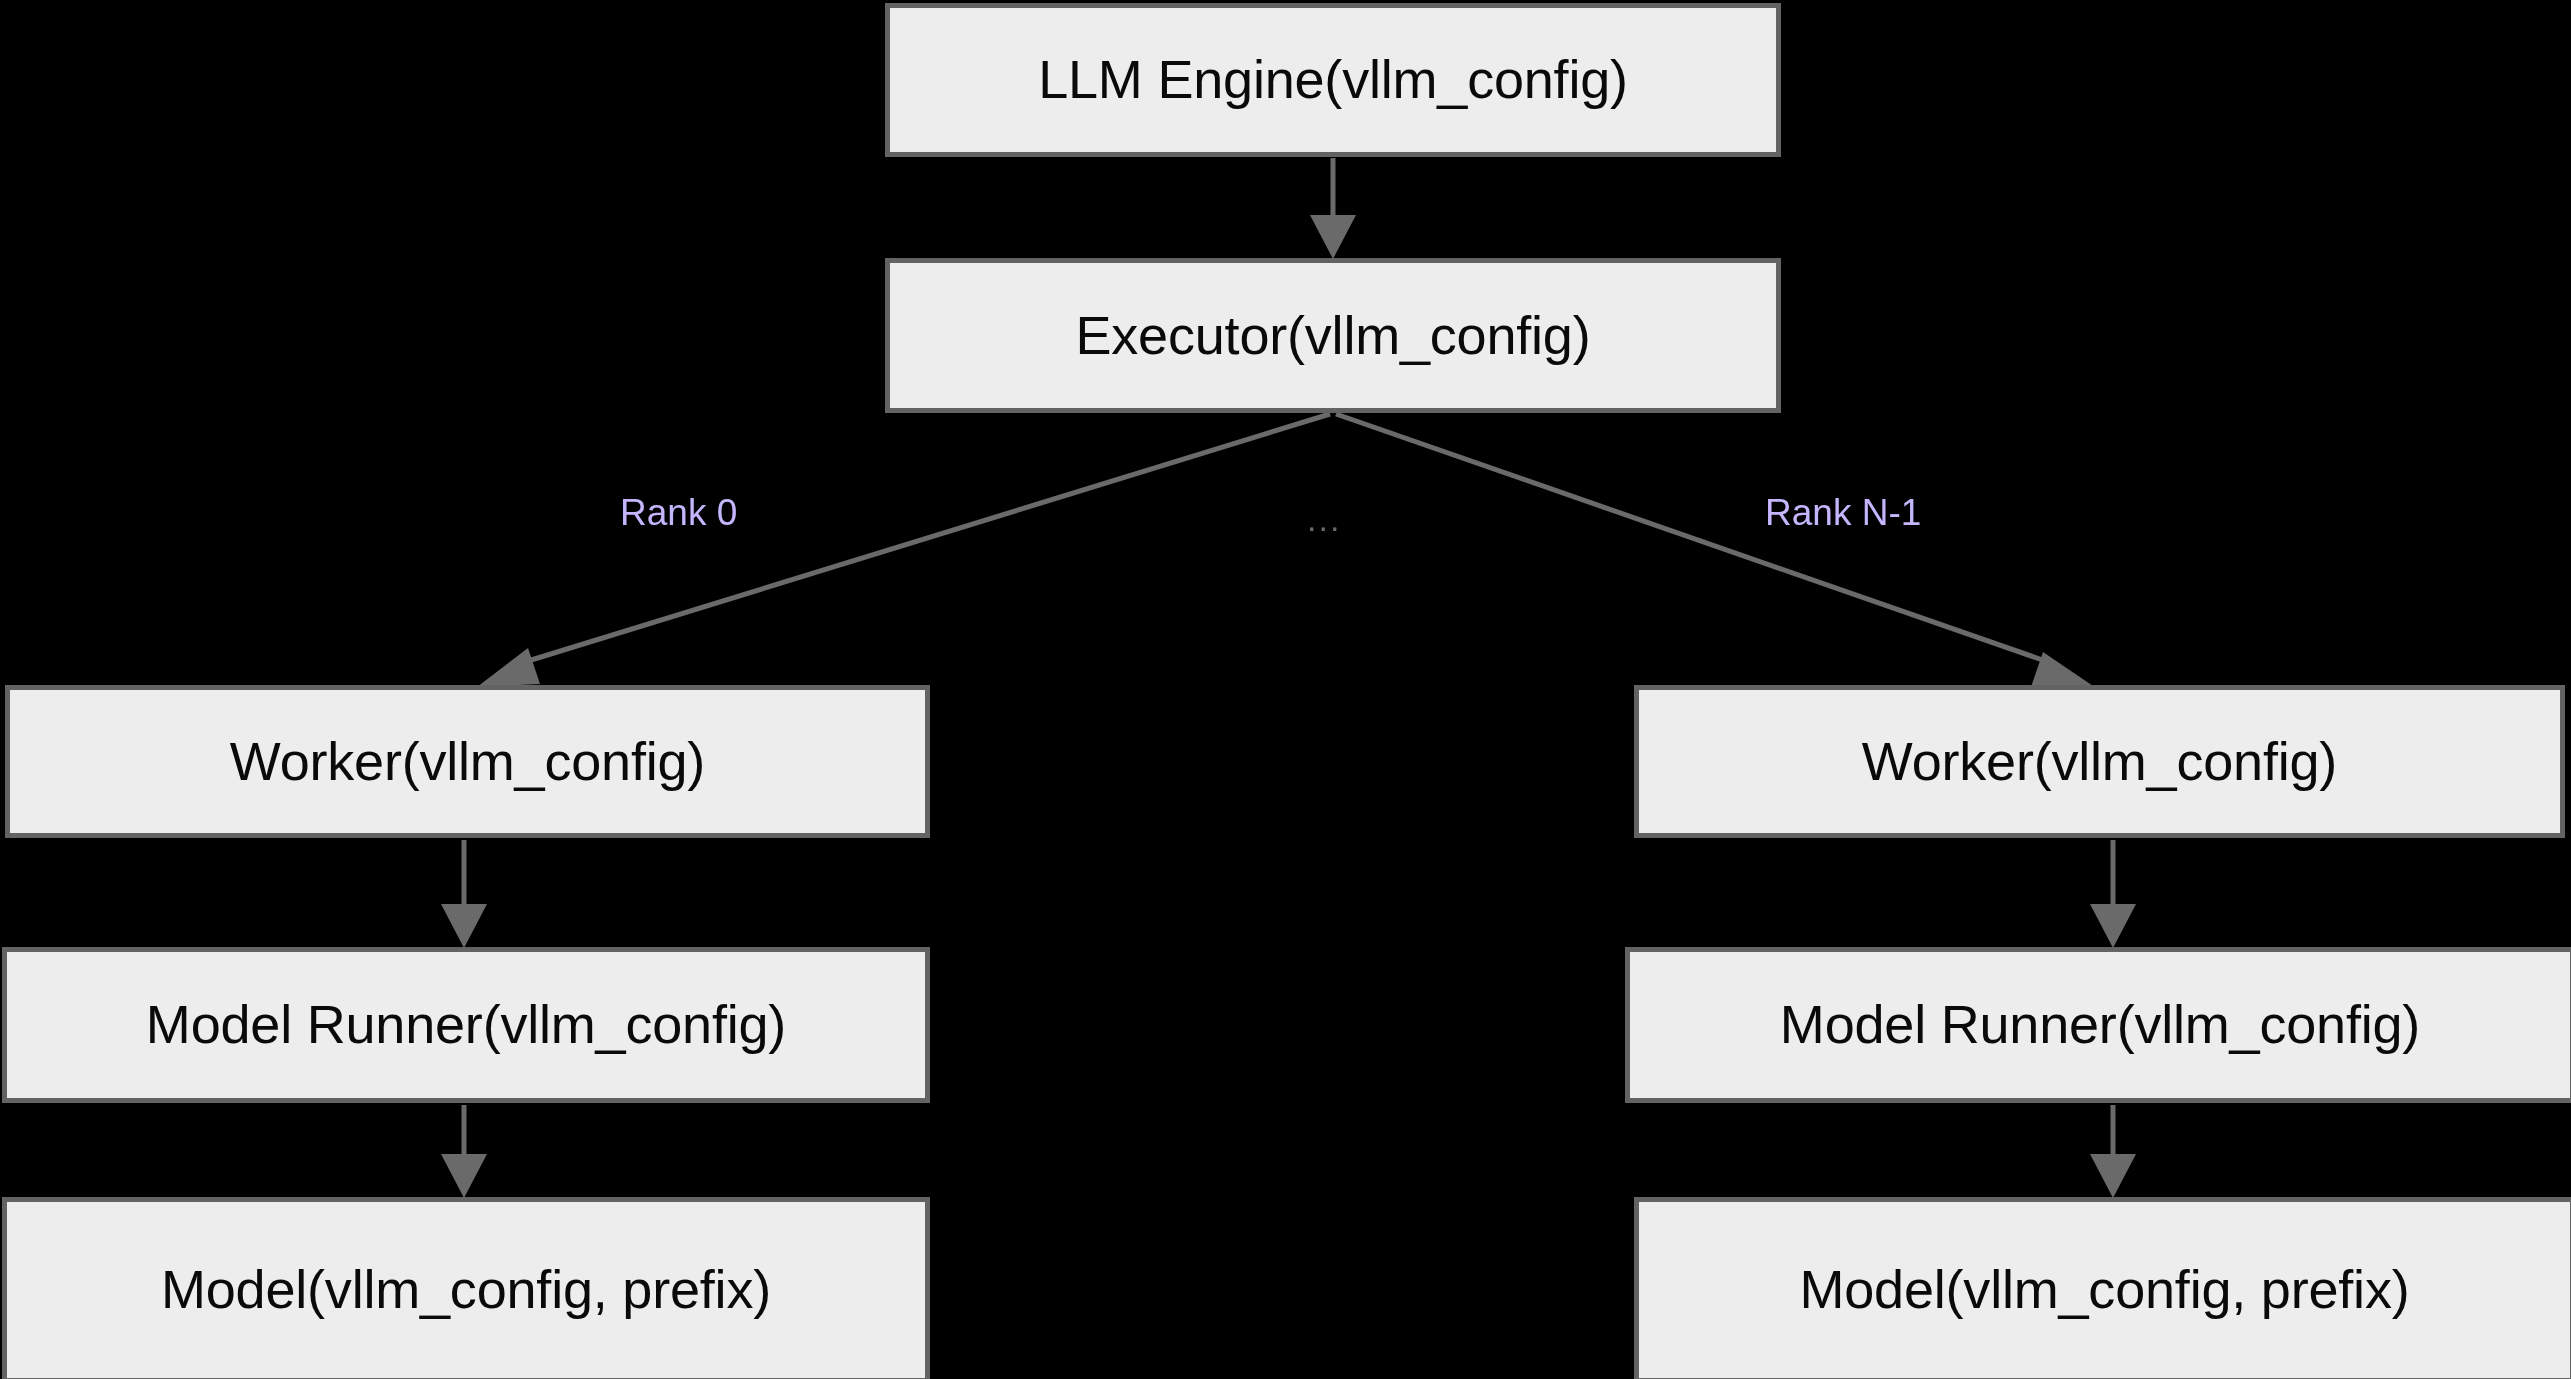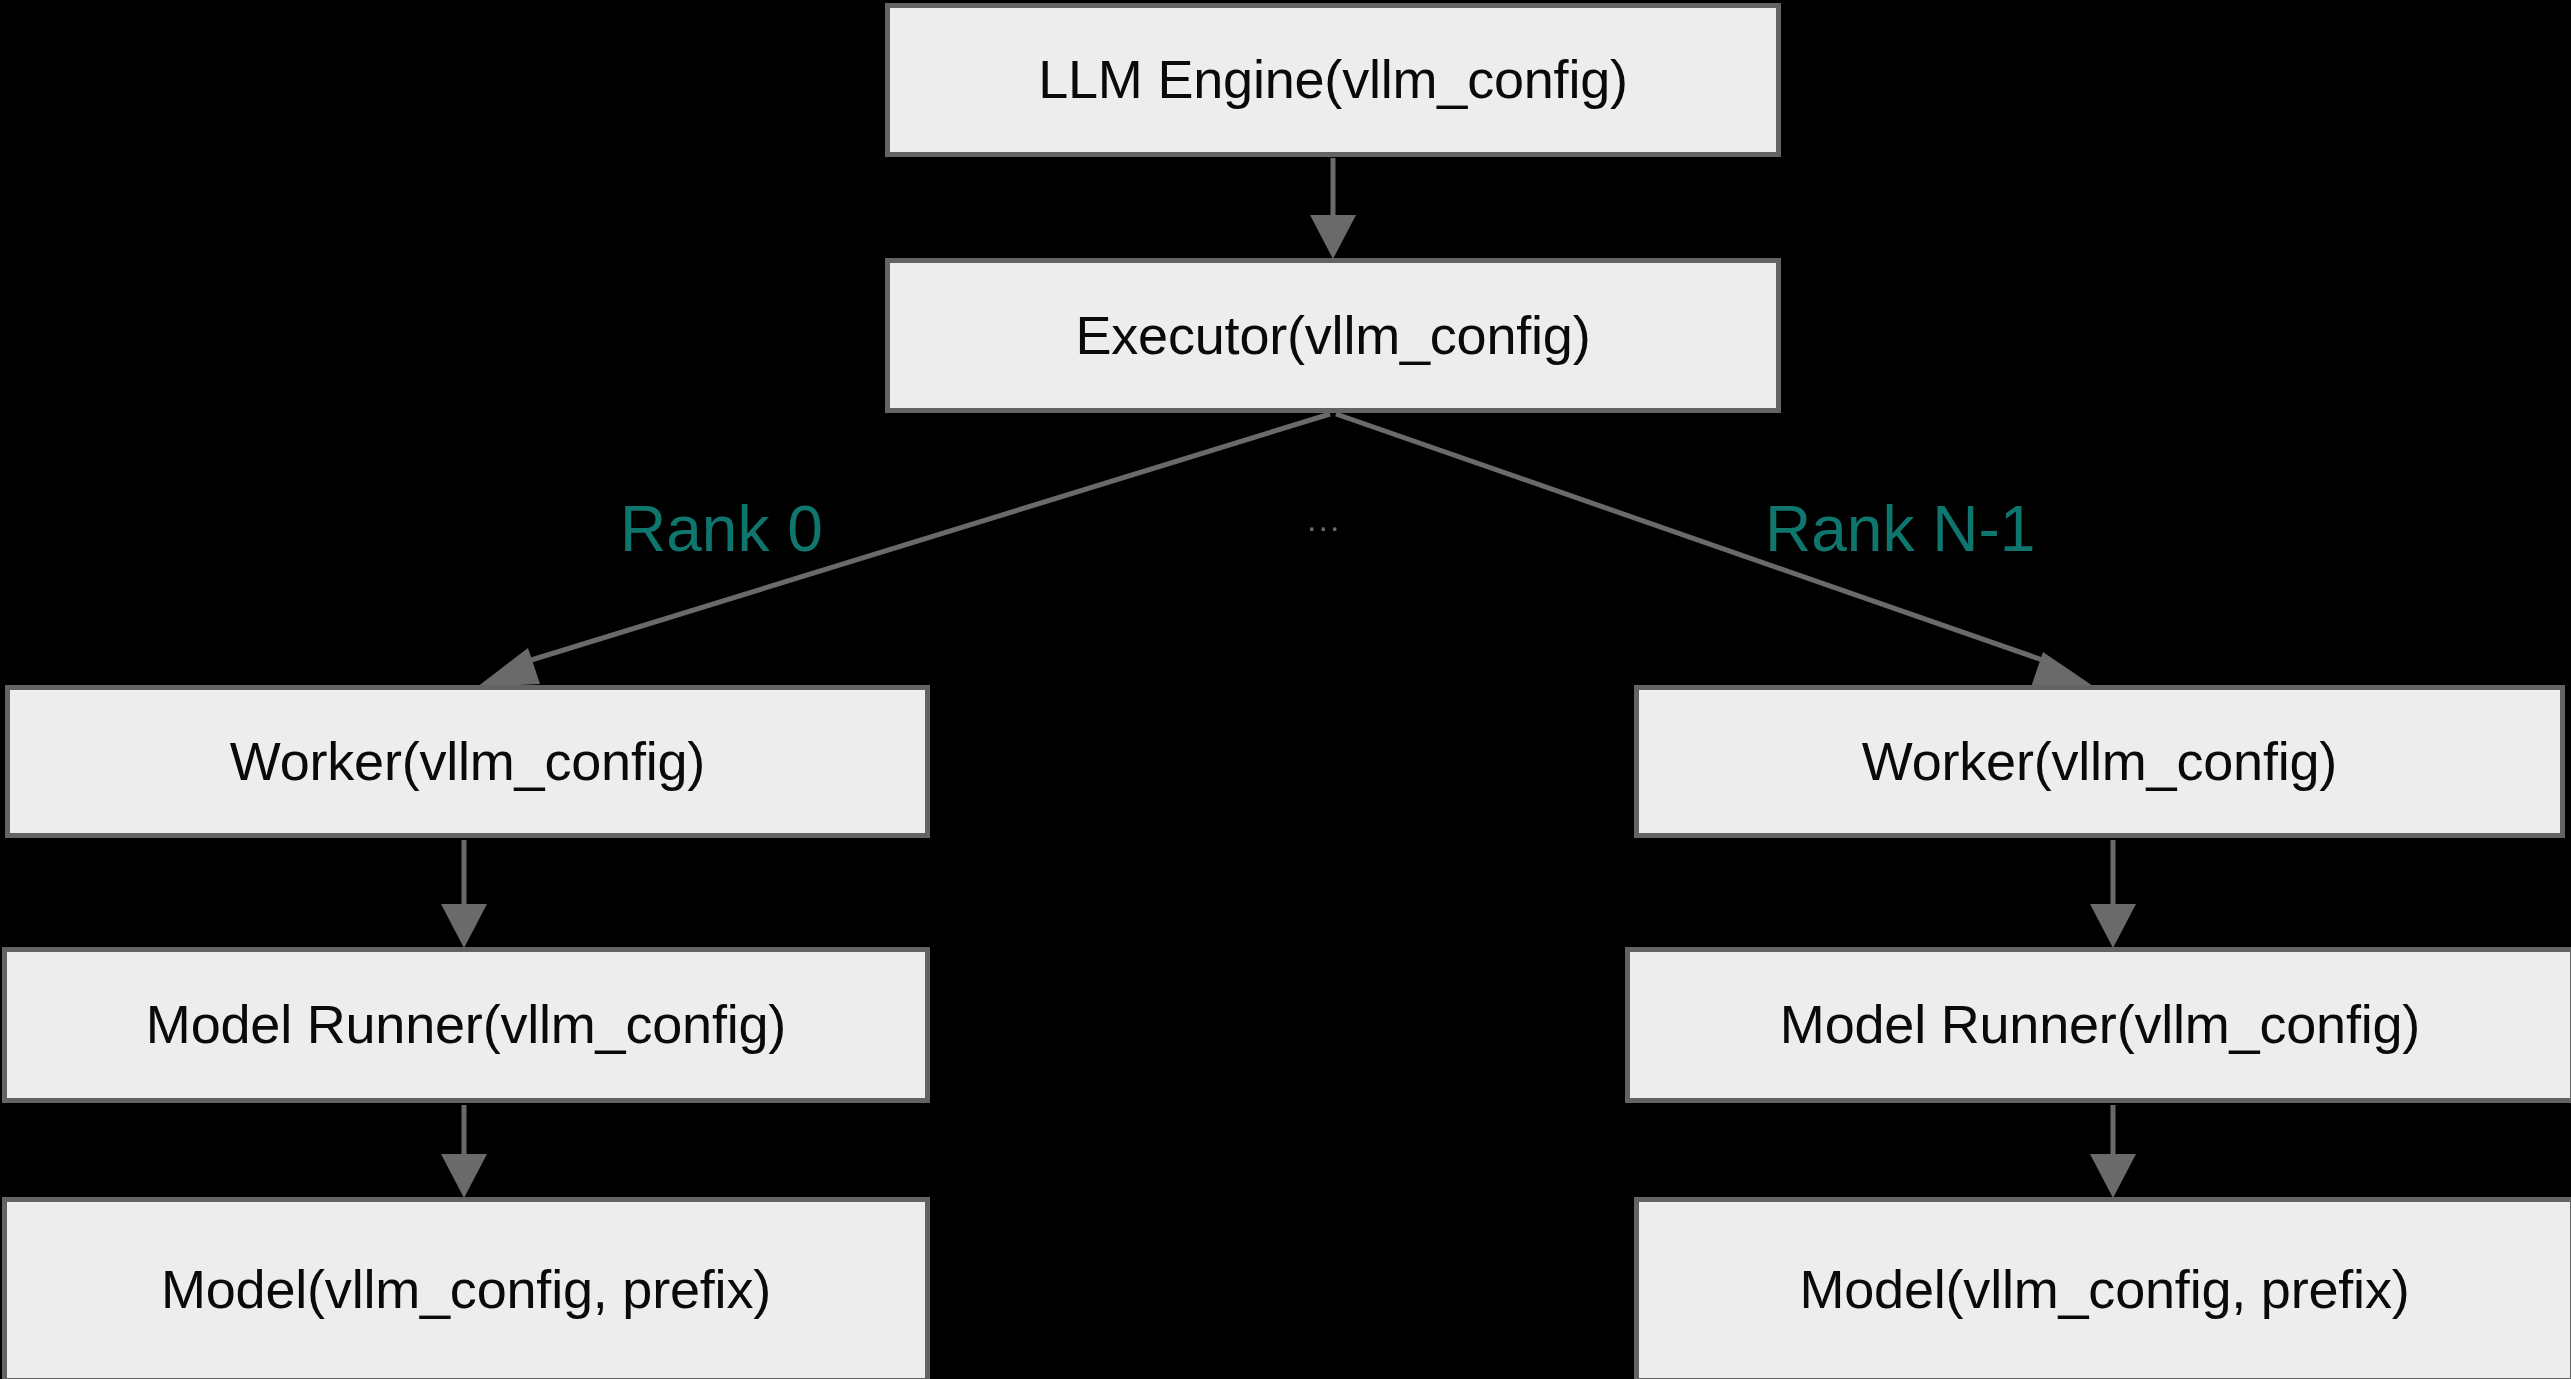--- a/index.html
+++ b/index.html
@@ -54,22 +54,22 @@
   }
   .edge-line {
     stroke: #6a6a6a;
     stroke-width: 5;
     fill: none;
   }
   .edge-head { fill: #6a6a6a; }
 
   .edge-label {
     position: absolute;
-    color: #0f766e;
-    font-size: 64px;
+    color: #c4b5fd;
+    font-size: 37px;
     font-weight: 400;
     white-space: nowrap;
     letter-spacing: 0px;
   }
   #lbl-rank-0   { left: 620px;  top: 492px; }
   #lbl-ellipsis { left: 1307px; top: 500px; font-size: 34px; color: #6a6a6a; letter-spacing: 2px; }
   #lbl-rank-n   { left: 1765px; top: 492px; }
 </style>
 </head>
 <body>

